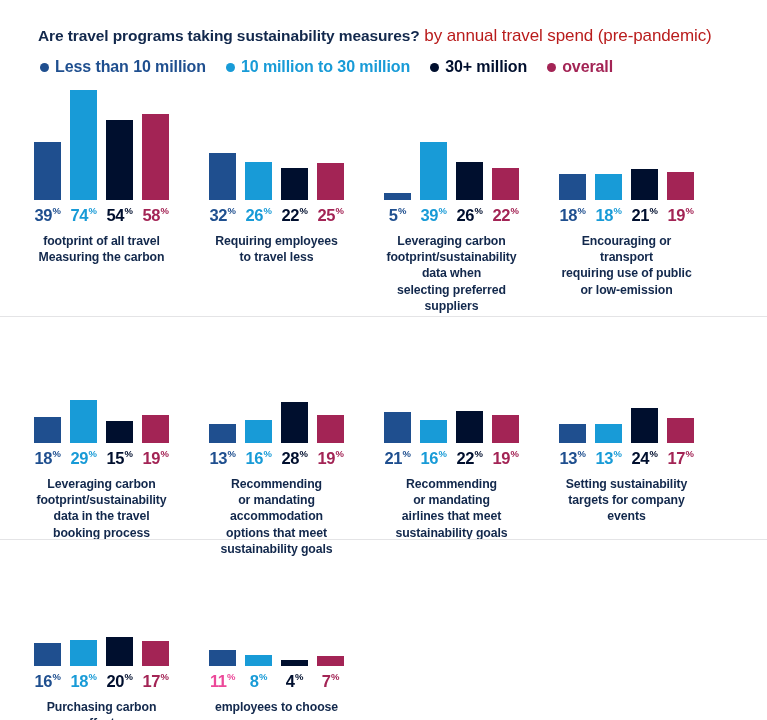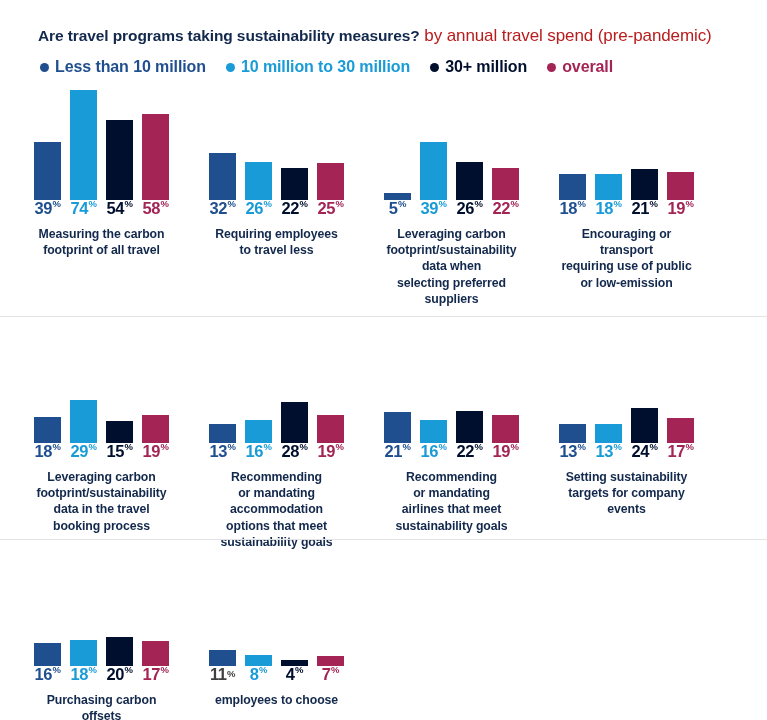--- a/index.html
+++ b/index.html
@@ -59,20 +59,21 @@
     align-items:flex-end;
     justify-content:center;
     gap:9px;
   }
   .bar{width:27px;display:block;}
 
   
   .values{
     width:152px;
     display:flex;justify-content:center;gap:9px;
+    margin-top:7px;
   }
   .value{
     width:27px;
     display:flex;align-items:flex-start;justify-content:center;
     font-size:16.5px;font-weight:bold;letter-spacing:-0.4px;
     line-height:1;
     white-space:nowrap;
   }
   .value .pct{font-size:9.5px;font-weight:bold;line-height:1;position:relative;top:-1px;margin-left:0.5px;}
 
@@ -139,22 +140,22 @@
             <div class="value" style="color: rgb(0, 15, 46);">
               <span>54</span>
               <span class="pct">%</span>
             </div>
             <div class="value" style="color: rgb(163, 36, 85);">
               <span>58</span>
               <span class="pct">%</span>
             </div>
           </div>
           <div class="caption">
+            <div>footprint of all travel</div>
             <div>Measuring the carbon</div>
-            <div>footprint of all travel</div>
           </div>
         </div>
         <div class="panel">
           <div class="plot">
             <div class="bar" style="background: rgb(31, 79, 143); height: 47.5676px;"></div>
             <div class="bar" style="background: rgb(24, 155, 215); height: 38.6486px;"></div>
             <div class="bar" style="background: rgb(0, 15, 46); height: 32.7027px;"></div>
             <div class="bar" style="background: rgb(163, 36, 85); height: 37.1622px;"></div>
           </div>
           <div class="values">
@@ -408,21 +409,21 @@
           </div>
         </div>
         <div class="panel">
           <div class="plot">
             <div class="bar" style="background: rgb(31, 79, 143); height: 16.3514px;"></div>
             <div class="bar" style="background: rgb(24, 155, 215); height: 11.8919px;"></div>
             <div class="bar" style="background: rgb(0, 15, 46); height: 6px;"></div>
             <div class="bar" style="background: rgb(163, 36, 85); height: 10.4054px;"></div>
           </div>
           <div class="values">
-            <div class="value" style="color: #404040; align-items: center;">
+            <div class="value" style="color: #ec4899;">
               <span>11</span>
               <span class="pct">%</span>
             </div>
             <div class="value" style="color: rgb(24, 155, 215);">
               <span>8</span>
               <span class="pct">%</span>
             </div>
             <div class="value" style="color: rgb(0, 15, 46);">
               <span>4</span>
               <span class="pct">%</span>

